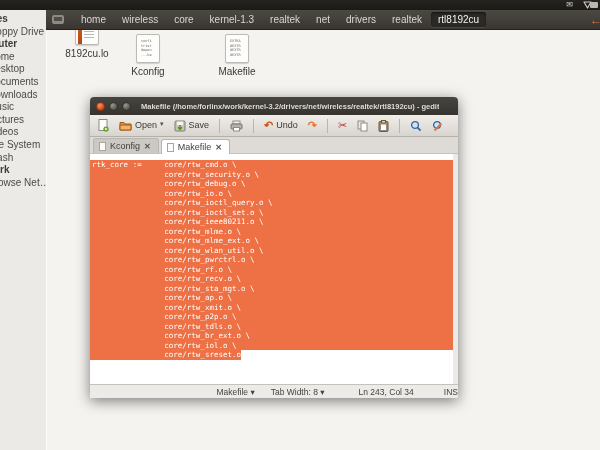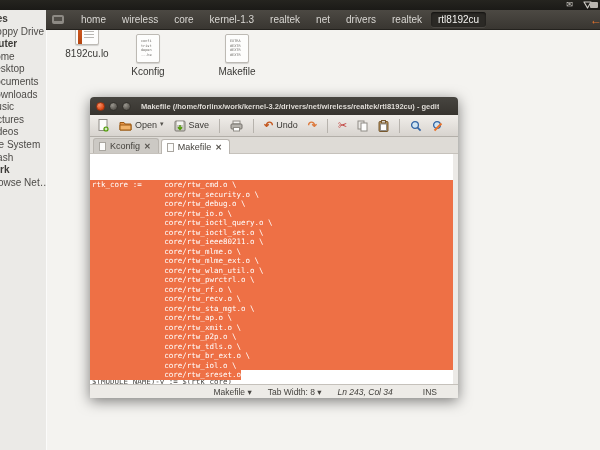--- a/index.html
+++ b/index.html
@@ -67,30 +67,30 @@
             border-bottom:1px solid #c6c2bc; }
   .tab { display:flex; align-items:center; gap:4px; font-size:9px; color:#45423d;
          padding:2px 7px 2px 5px; border:1px solid #b9b5af; border-bottom:none; border-radius:3px 3px 0 0; height:15px; }
   .tab.inactive { background:#ccc9c4; }
   .tab.active { background:#ffffff; position:relative; top:1px; }
   .tab-doc { width:7px; height:9px; background:#fcfcfb; border:1px solid #a9a6a0; }
   .tab-close { font-size:8px; font-weight:bold; color:#57544f; }
 
   .editor { position:relative; height:230px; background:#ffffff; overflow:hidden;
             font-family:"DejaVu Sans Mono", monospace; font-size:7.5px; line-height:9.5px; }
-  .sel-block { position:absolute; left:0; right:5px; top:26px; }
+  .sel-block { position:absolute; left:0; right:5px; top:6px; }
   .sel-pre { white-space:pre; color:#ffffff; padding-left:2px; position:relative; z-index:2; }
   .sel-bg { position:absolute; inset:0; z-index:1; }
   .sel-endpatch { position:absolute; left:calc(2px + 33ch); right:0; bottom:0; height:9.5px; background:#ffffff; z-index:1; }
   .next-line { position:absolute; left:2px; top:223px; white-space:pre; color:#4a4844; z-index:0; }
   .scrollbar { position:absolute; right:0; top:0; bottom:0; width:5px; background:#eceae7; }
 
   .statusbar { height:14px; background:#edebe7; border-top:1px solid #c5c1bb;
                display:flex; align-items:center; justify-content:flex-end; gap:16px;
-               font-size:8.5px; color:#45433f; padding:0 21px; position:relative; z-index:3; }
+               font-size:8.5px; color:#45433f; padding:0 0; position:relative; z-index:3; }
   .sb-item { white-space:nowrap; }
 
   svg { display:block; }
 </style>
 </head>
 <body>
 
 <div class="topbar">
   <div class="indicators">
     <span class="ind-icon">✉</span>
@@ -279,24 +279,23 @@
                 core/rtw_sta_mgt.o \
                 core/rtw_ap.o \
                 core/rtw_xmit.o \
                 core/rtw_p2p.o \
                 core/rtw_tdls.o \
                 core/rtw_br_ext.o \
                 core/rtw_iol.o \
                 core/rtw_sreset.o</pre>
       <div class="sel-endpatch"></div>
     </div>
-    <div class="next-line">$(MODULE_NAME)-y := $(rtk_core)</div>
     <div class="scrollbar"></div>
   </div>
 
   <div class="statusbar">
     <span class="sb-item">Makefile ▾</span>
     <span class="sb-item">Tab Width: 8 ▾</span>
-    <span class="sb-item" style="margin-left:0;font-style:italic;">Ln 243, Col 34</span>
+    <span class="sb-item" style="margin-left:18px;">Ln 243, Col 34</span>
     <span class="sb-item" style="margin-left:14px;">INS</span>
   </div>
 
 </div>
 
 </body></html>

